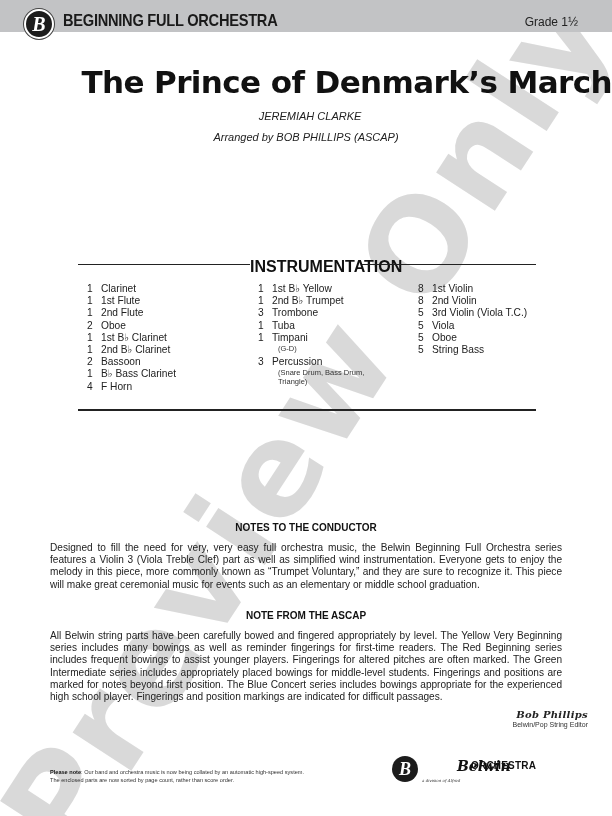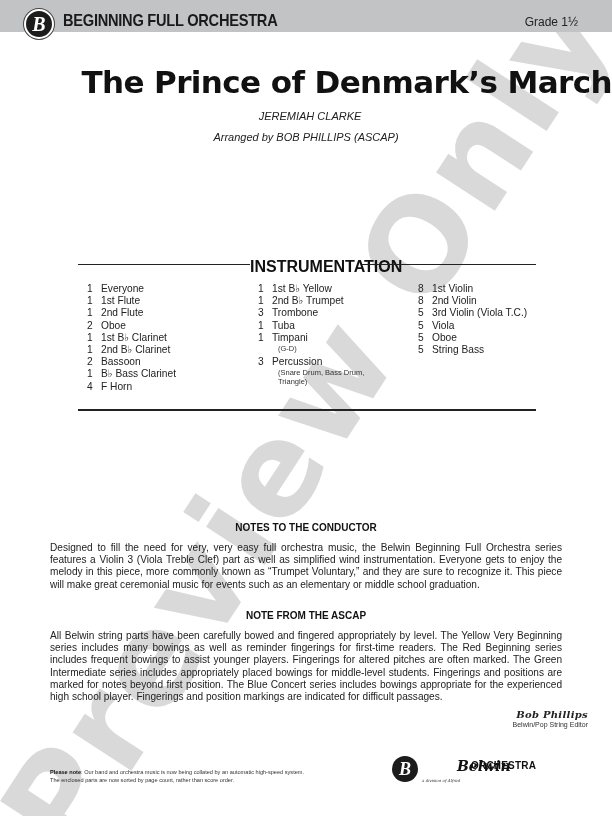--- a/index.html
+++ b/index.html
@@ -112,21 +112,21 @@
 <div class="composer">JEREMIAH CLARKE</div>
 <div class="arranger">Arranged by BOB PHILLIPS (ASCAP)</div>
 
 <div class="instr-rule-top-left"></div>
 <div class="instr-heading">INSTRUMENTATION</div>
 <div class="instr-rule-top-right"></div>
 
 <div class="instr-col c1">
   <div class="instr-row">
       <span class="instr-qty">1</span>
-      <span>Everyone</span>
+      <span>Clarinet</span>
     </div>
   <div class="instr-row">
       <span class="instr-qty">1</span>
       <span>1st Flute</span>
     </div>
   <div class="instr-row">
       <span class="instr-qty">1</span>
       <span>2nd Flute</span>
     </div>
   <div class="instr-row">

